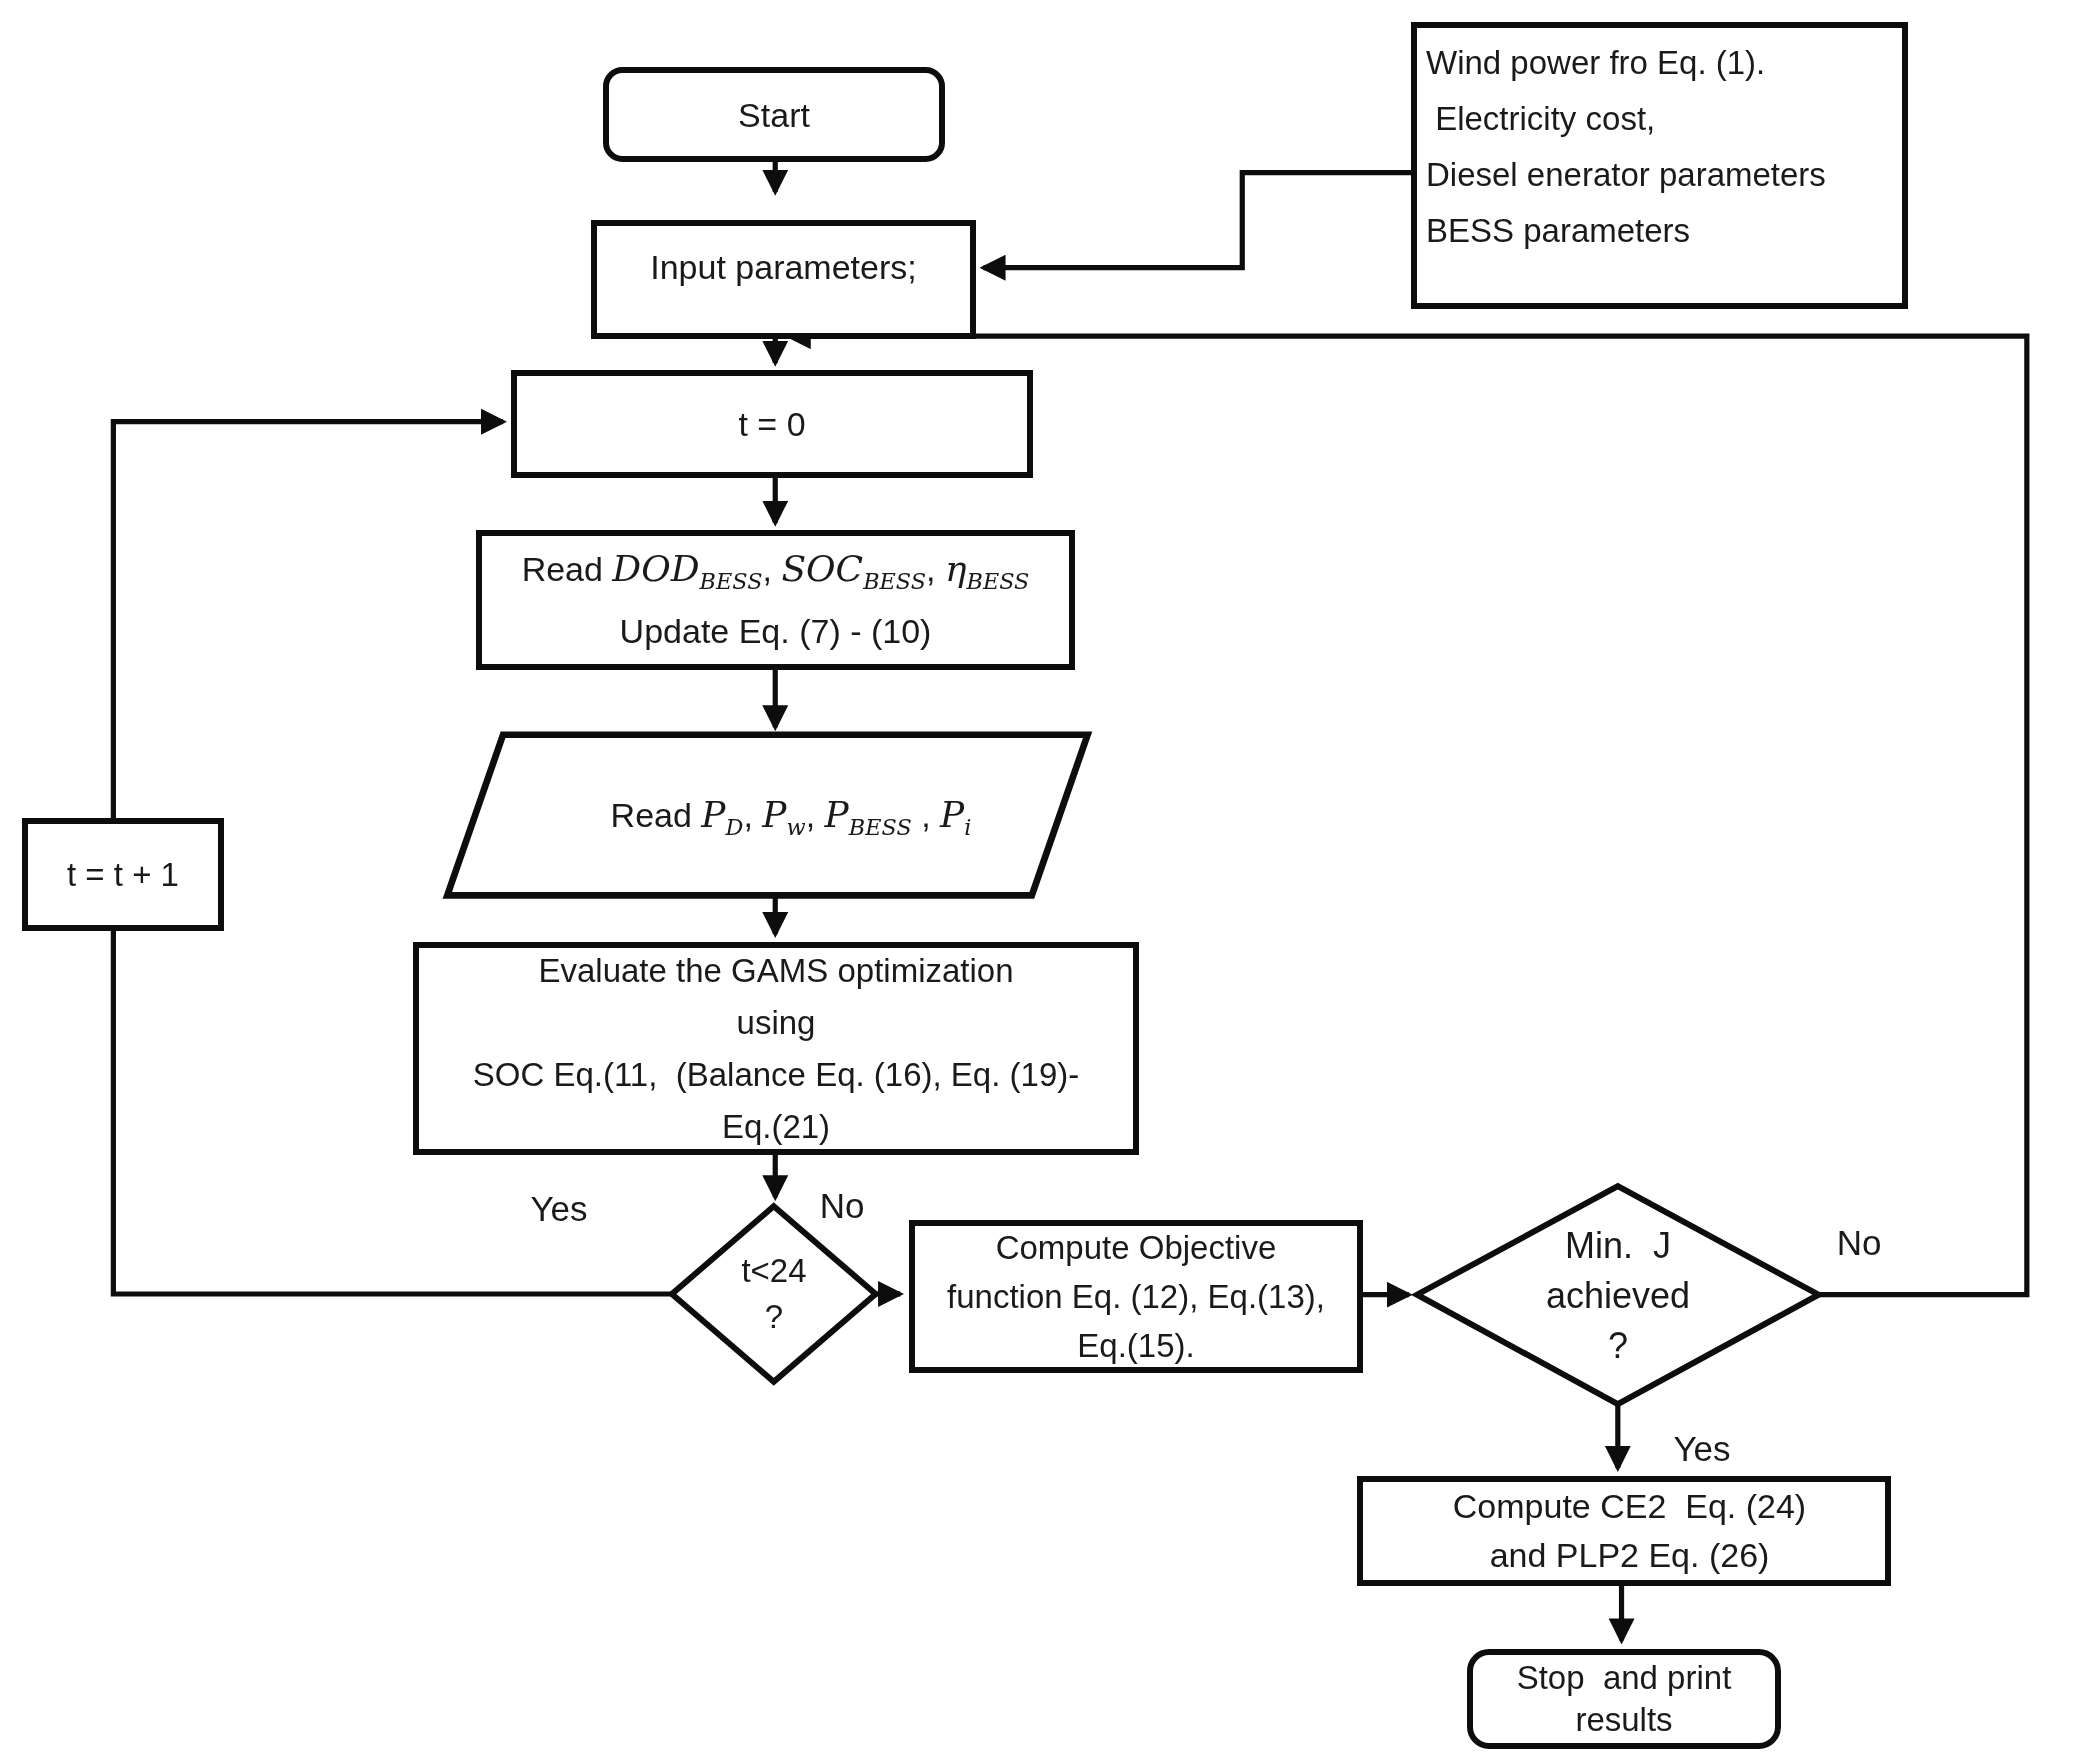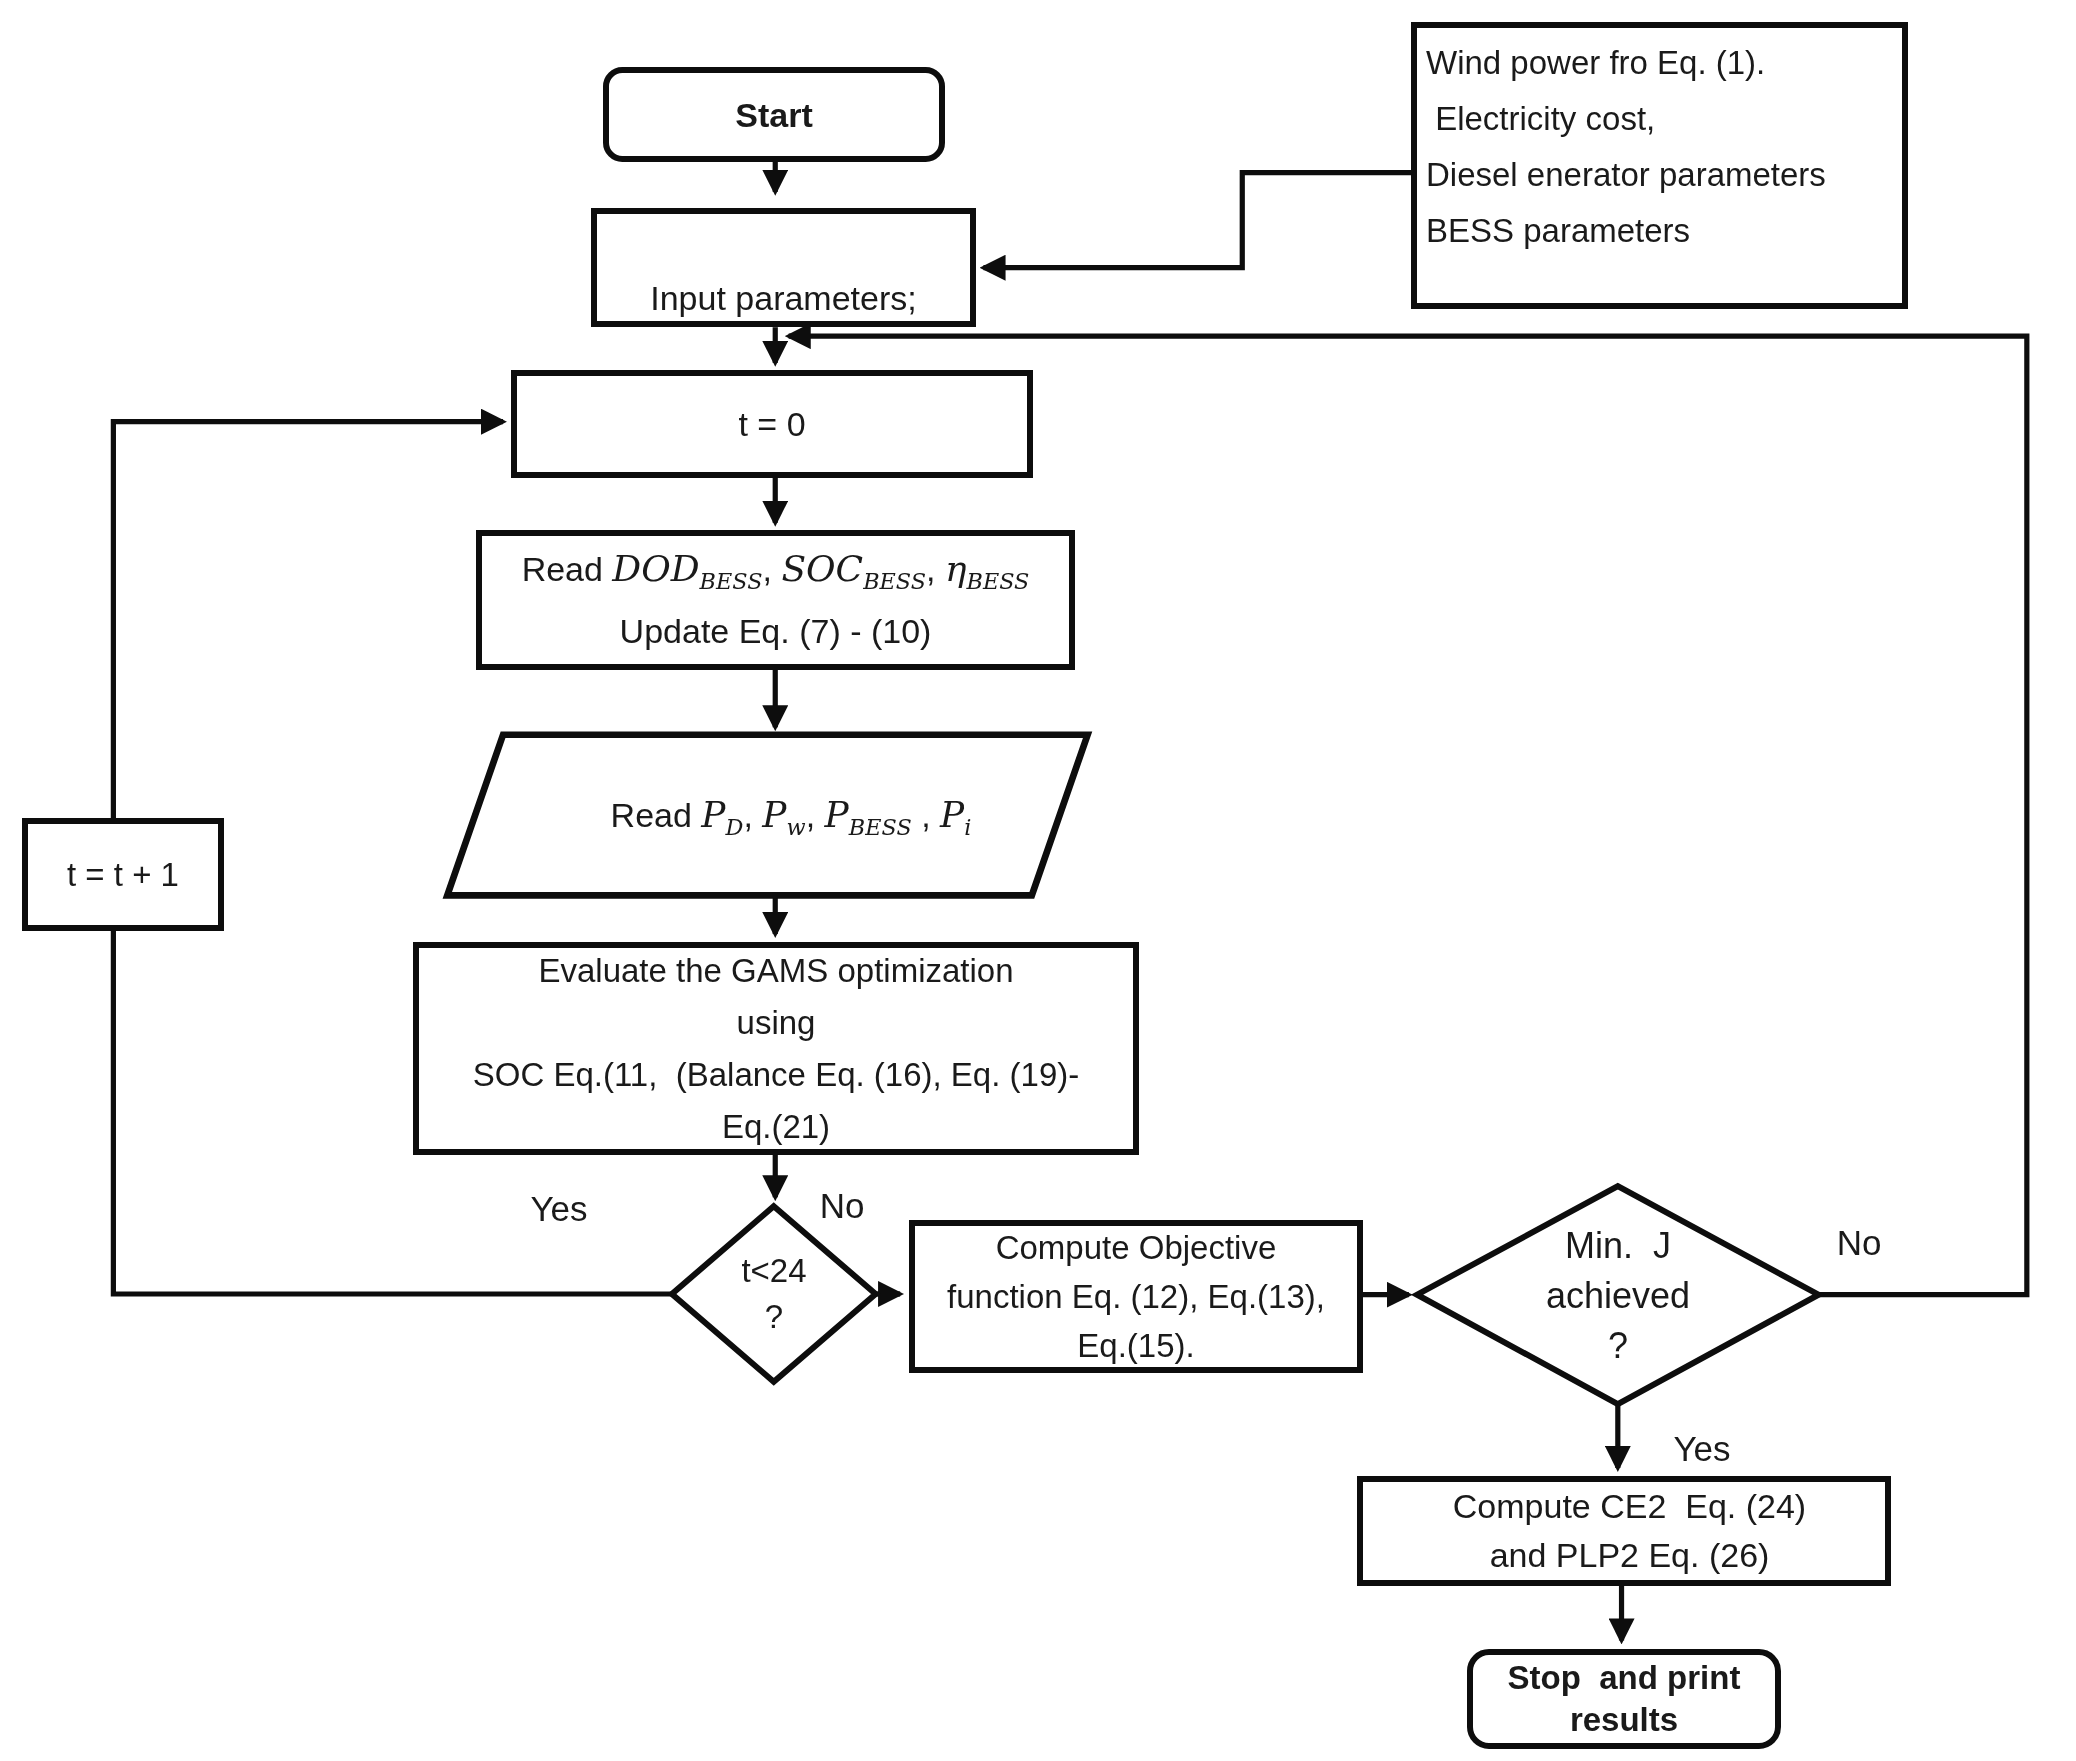--- a/index.html
+++ b/index.html
@@ -15,21 +15,21 @@
   .box{
     position:absolute;z-index:2;
     background:#ffffff;
     border:6.7px solid #0d0d0d;
     box-sizing:border-box;
     display:flex;flex-direction:column;
     align-items:center;justify-content:center;
     text-align:center;
     font-size:34px;line-height:46px;
   }
-  .rounded{border-radius:19.3px;font-weight:bold;}
+  .rounded{border-radius:19.3px;}
   .overlay{
     position:absolute;z-index:2;
     background:transparent;border:none;
     display:flex;flex-direction:column;
     align-items:center;justify-content:center;
     text-align:center;
   }
   .line{white-space:pre-wrap;}
   .note-box{
     align-items:flex-start;justify-content:flex-start;
@@ -73,21 +73,21 @@
 
     <polygon points="676,988 1462,988 1387,1204 601,1204" fill="#ffffff" stroke="#0d0d0d" stroke-width="9"></polygon>
     <polygon points="1040,1622 1177,1740 1040,1858 903,1740" fill="#ffffff" stroke="#0d0d0d" stroke-width="8"></polygon>
     <polygon points="2175,1595 2445,1741 2175,1888 1905,1741" fill="#ffffff" stroke="#0d0d0d" stroke-width="8"></polygon>
   </svg>
 
   <div class="box rounded" style="left:603px;top:67px;width:342px;height:95px;">
     <div class="line">Start</div>
   </div>
 
-  <div class="box" style="left:591px;top:208px;width:385px;height:119px;justify-content:flex-end;padding-top:18px;">
+  <div class="box" style="left:591px;top:220px;width:385px;height:119px;justify-content:flex-start;padding-top:18px;">
     <div class="line">Input parameters;</div>
   </div>
 
   <div class="box note-box" style="left:1411px;top:22px;width:497px;height:287px;">
     <div class="line">Wind power fro Eq. (1).</div>
     <div class="line"> Electricity cost,</div>
     <div class="line">Diesel enerator parameters</div>
     <div class="line">BESS parameters</div>
   </div>
 

